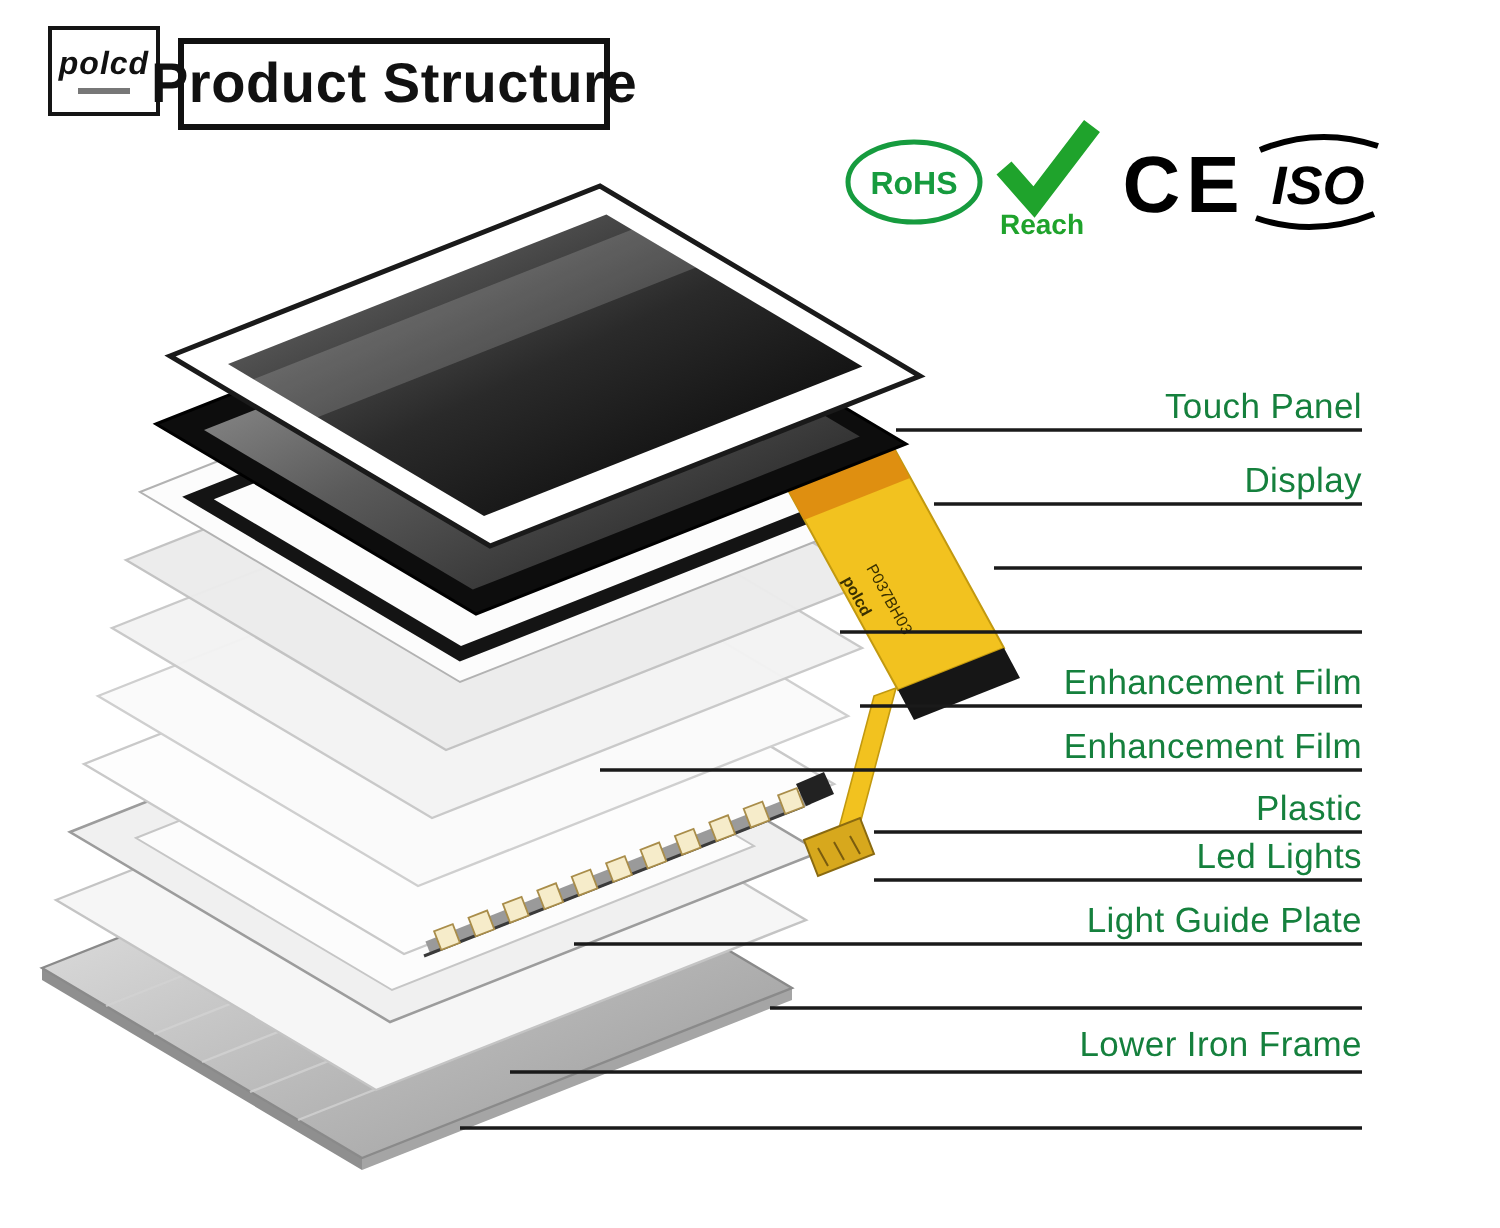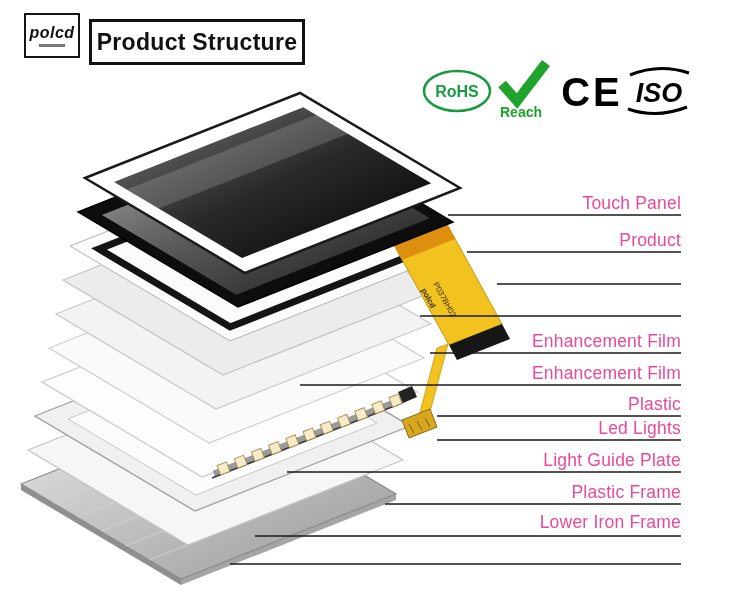--- a/index.html
+++ b/index.html
@@ -9,26 +9,26 @@
 
   .logo-box{position:absolute;left:24px;top:13px;width:56px;height:45px;
     border:2px solid #151515;box-sizing:border-box;display:flex;flex-direction:column;
     align-items:center;justify-content:center;background:#fff;}
   .logo-text{font-style:italic;font-weight:bold;font-size:16px;letter-spacing:.5px;}
   .logo-sub{width:26px;height:3px;background:#777;margin-top:2px;}
 
   .title-box{position:absolute;left:89px;top:19px;width:216px;height:46px;
     border:3px solid #111;box-sizing:border-box;display:flex;align-items:center;
     justify-content:center;background:#fff;}
-  .title-text{font-size:23px;font-weight:bold;letter-spacing:.3px;white-space:nowrap;}
+  .title-text{font-size:28px;font-weight:bold;letter-spacing:.3px;white-space:nowrap;}
 
   svg.diagram{position:absolute;left:0;top:0;}
 
   .layer-label{position:absolute;right:69px;font-size:17.5px;letter-spacing:.2px;
-    white-space:nowrap;color:#ec4899;line-height:20px;}
+    white-space:nowrap;color:#15803d;line-height:20px;}
 </style>
 </head>
 <body>
 
 <div class="stage">
 
   <div class="logo-box">
     <span class="logo-text">polcd</span>
     <span class="logo-sub"></span>
   </div>
@@ -153,22 +153,21 @@
       <line x1="437" y1="416" x2="681" y2="416"></line>
       <line x1="437" y1="440" x2="681" y2="440"></line>
       <line x1="287" y1="472" x2="681" y2="472"></line>
       <line x1="385" y1="504" x2="681" y2="504"></line>
       <line x1="255" y1="536" x2="681" y2="536"></line>
       <line x1="230" y1="564" x2="681" y2="564"></line>
     </g>
   </svg>
 
   <div class="layer-label" style="top:193px">Touch Panel</div>
-  <div class="layer-label" style="top:230px">Product</div>
+  <div class="layer-label" style="top:230px">Display</div>
   <div class="layer-label" style="top:331px">Enhancement Film</div>
   <div class="layer-label" style="top:363px">Enhancement Film</div>
   <div class="layer-label" style="top:394px">Plastic</div>
   <div class="layer-label" style="top:418px">Led Lights</div>
   <div class="layer-label" style="top:450px">Light Guide Plate</div>
-  <div class="layer-label" style="top:482px">Plastic Frame</div>
   <div class="layer-label" style="top:512px">Lower Iron Frame</div>
 
 </div>
 
 </body></html>

